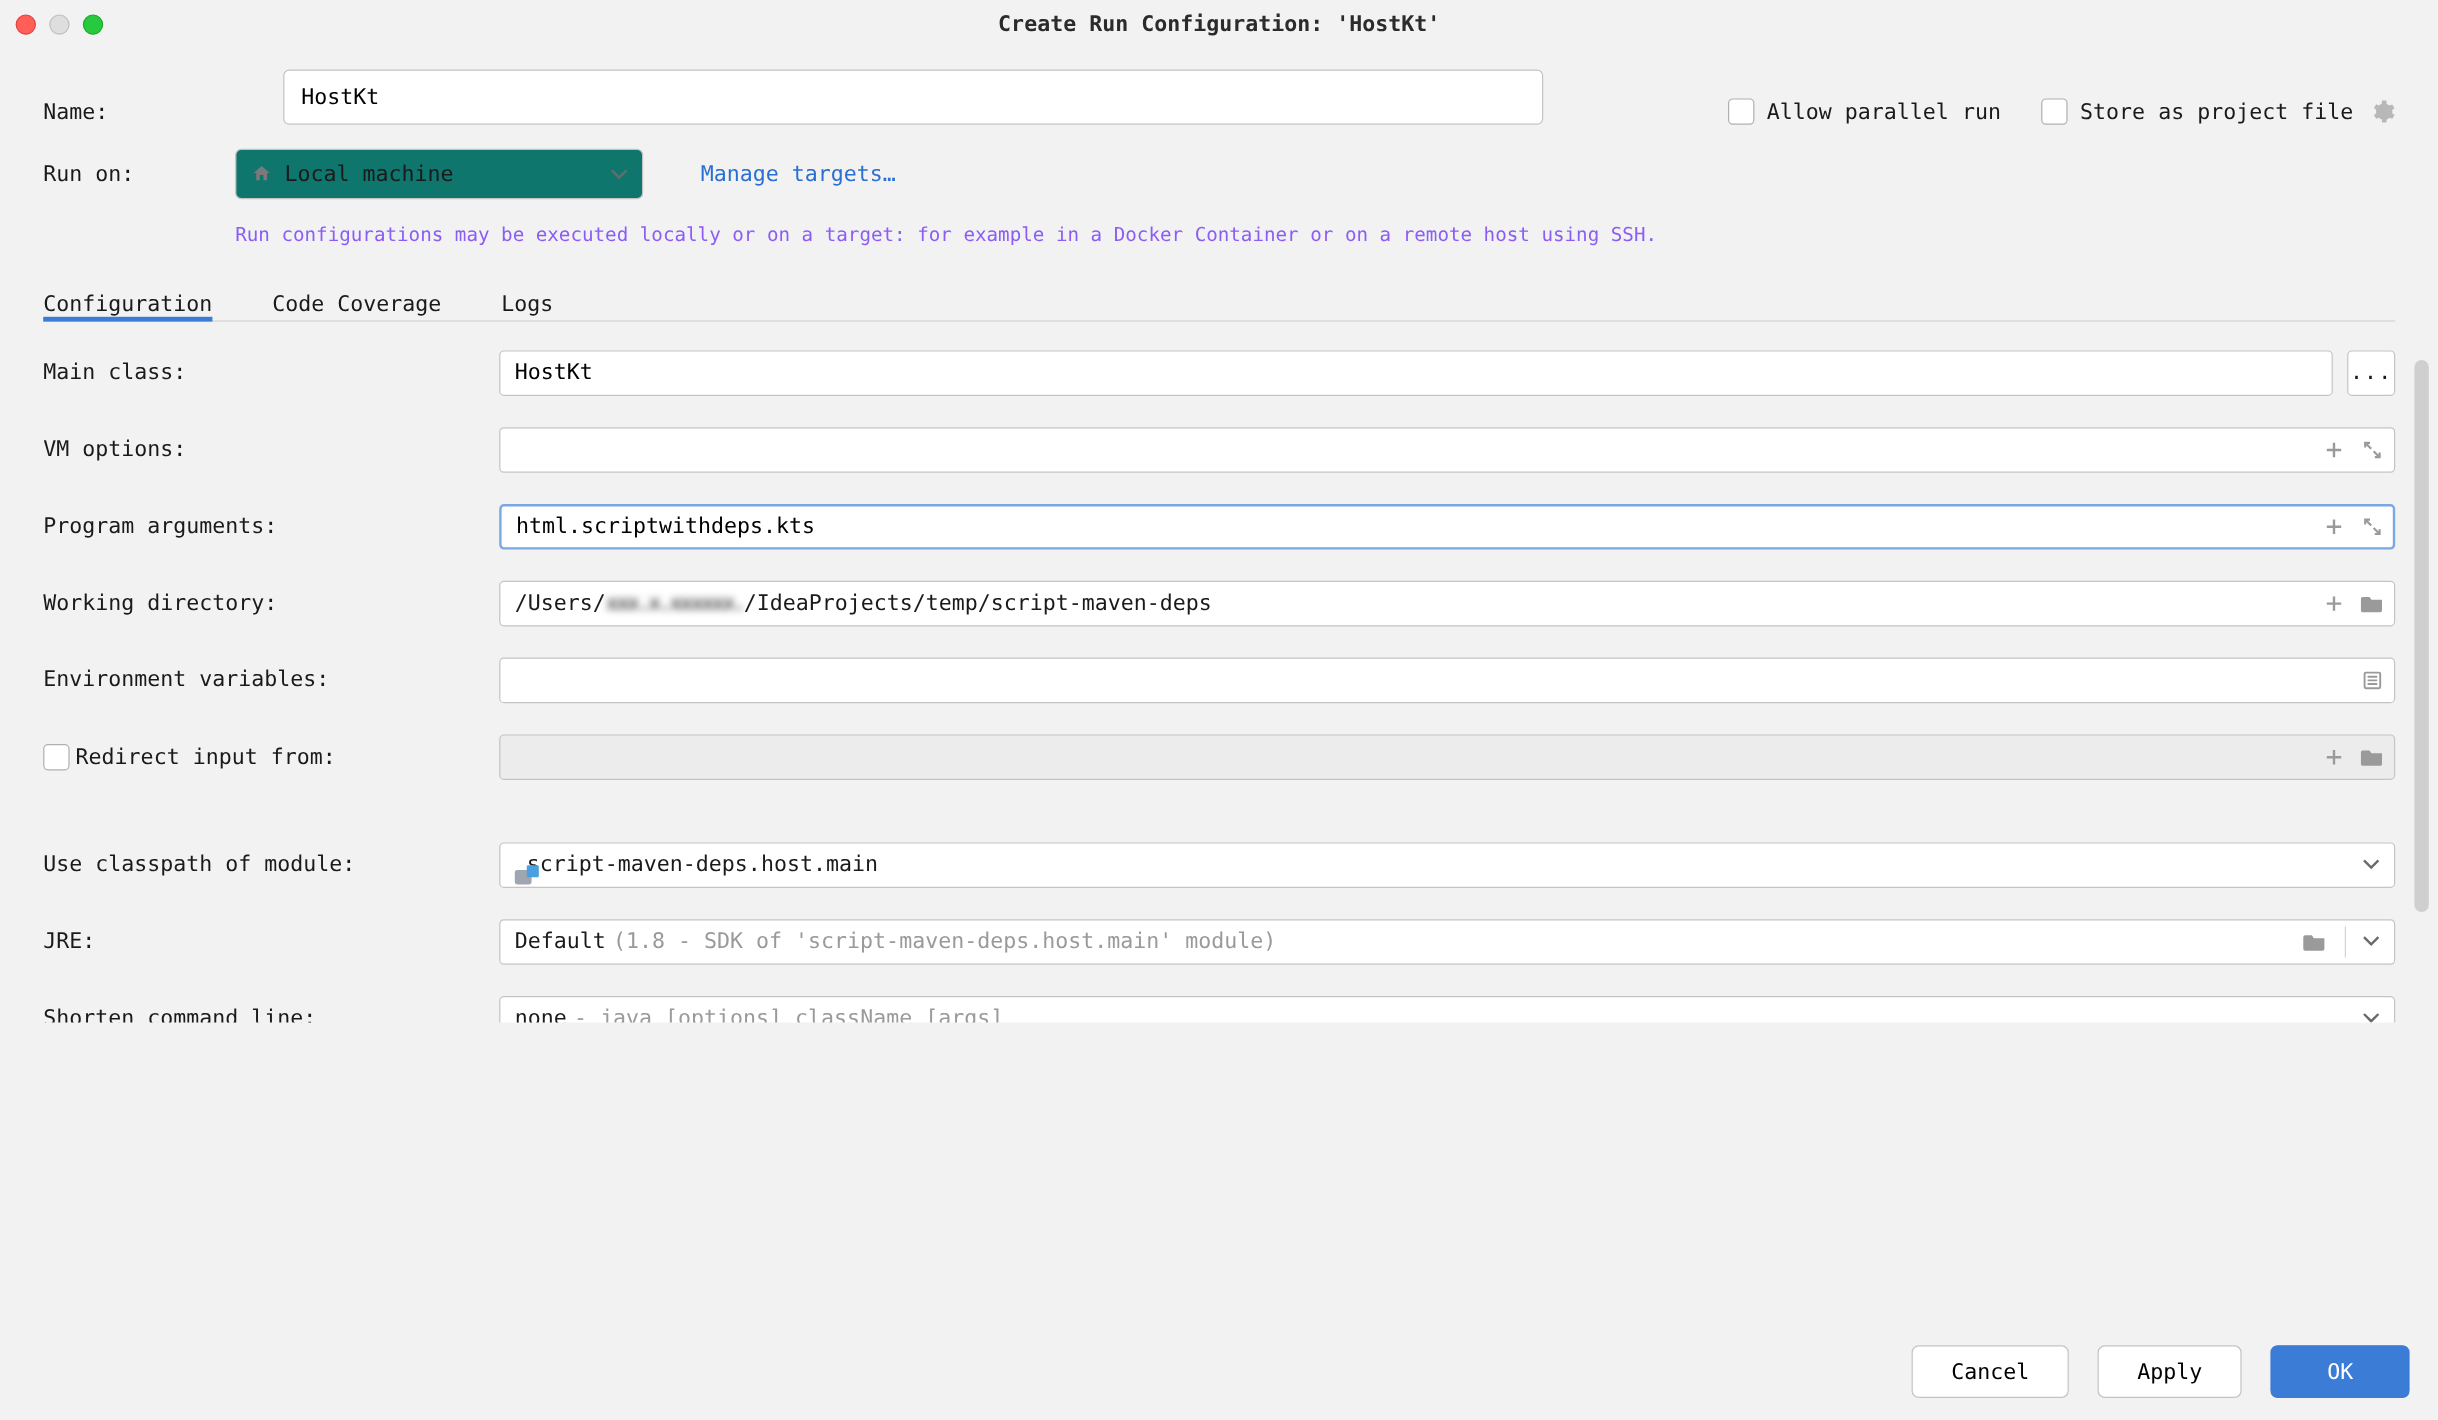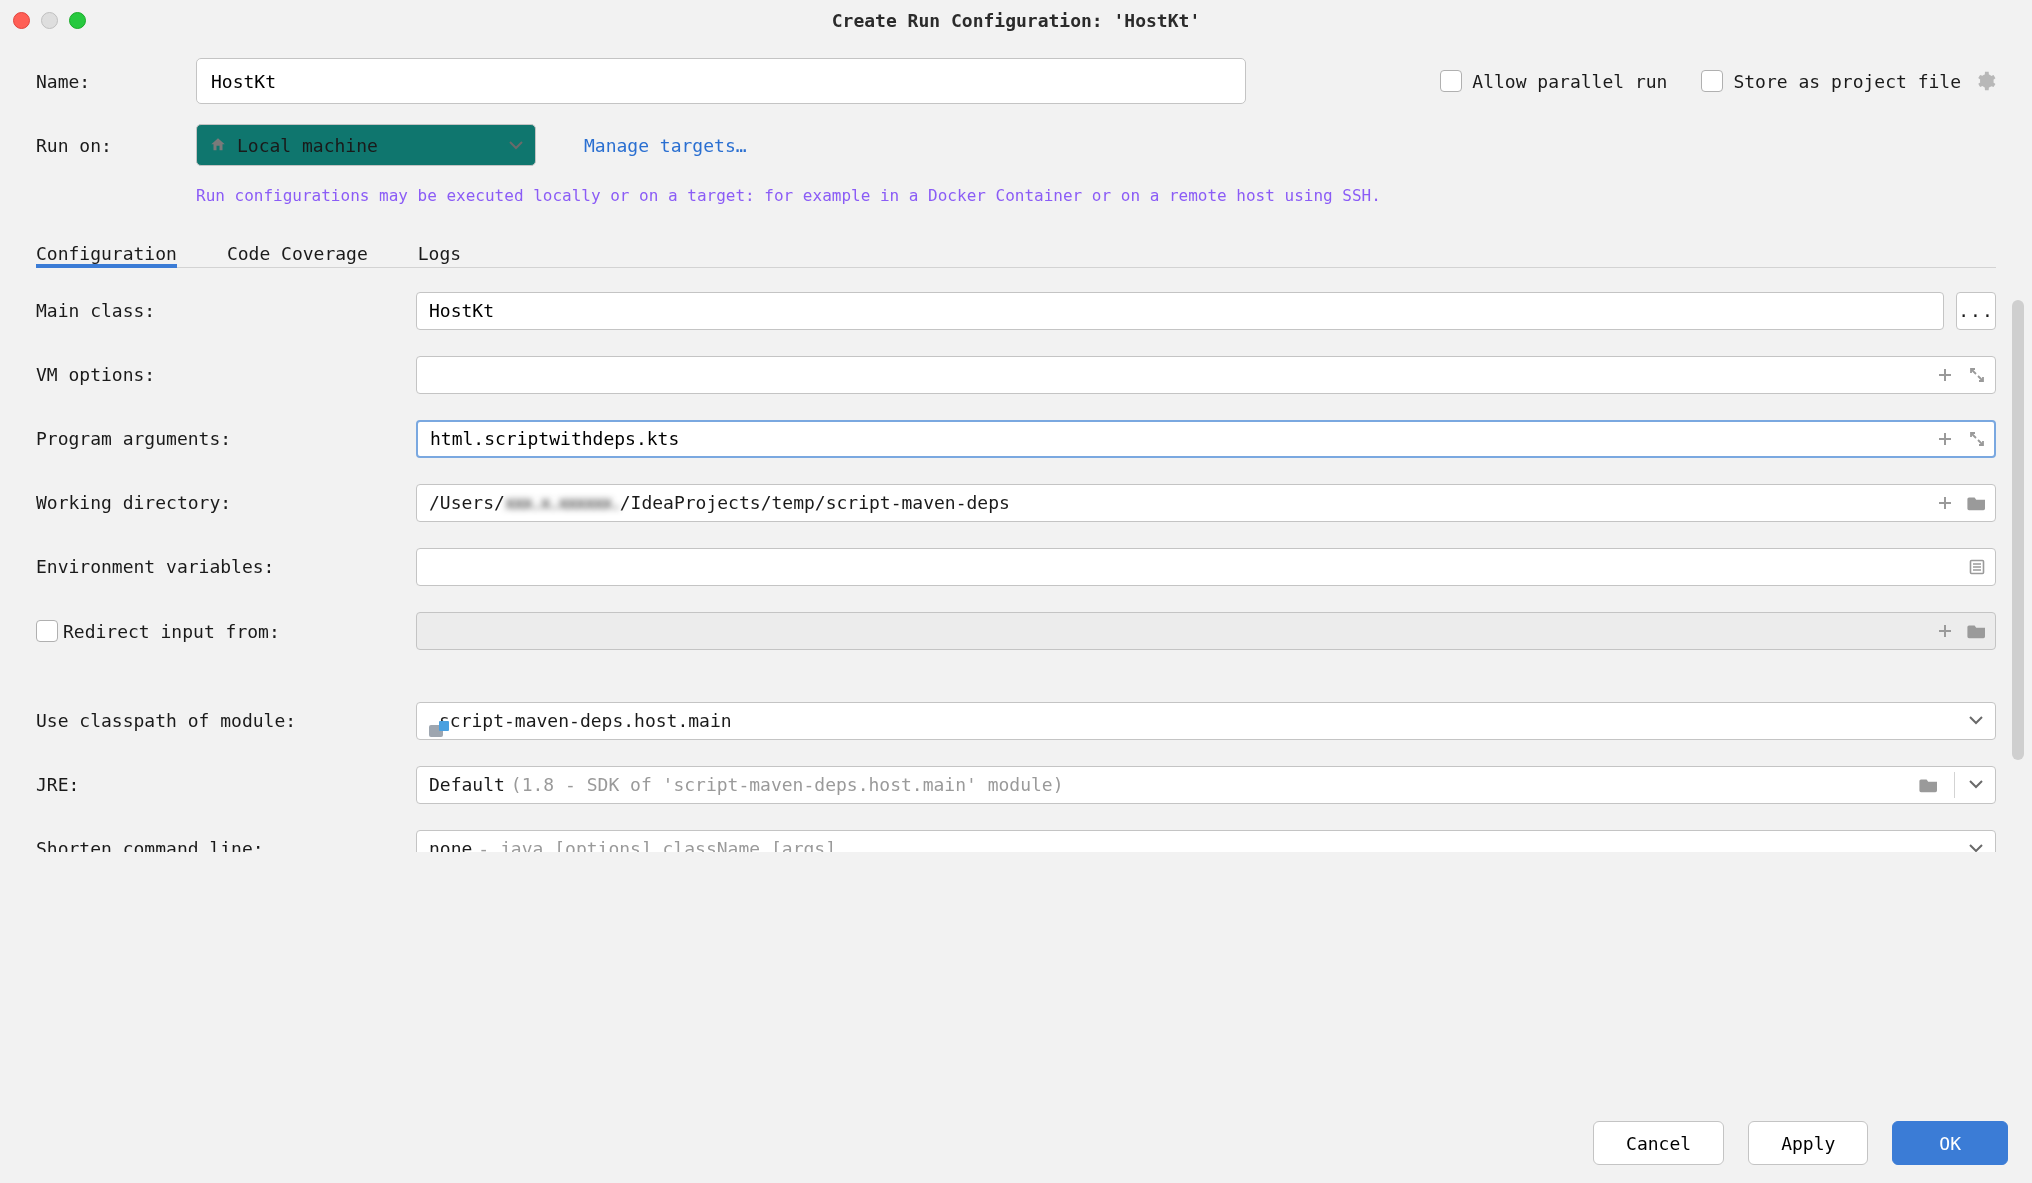--- a/index.html
+++ b/index.html
@@ -36,21 +36,21 @@
   left: 50%;
   transform: translateX(-50%);
   font-weight: 600;
   color: #2b2b2b;
 }
 .content { padding: 18px 36px 0 36px; }
 
 .row { display: flex; align-items: center; margin-bottom: 20px; }
 .label-col { width: 160px; flex-shrink: 0; color: #1a1a1a; }
 
-.name-row { display: flex; align-items: center; }
+.name-row { display: flex; align-items: flex-end; gap: 40px; }
 .name-input {
   width: 1050px;
   height: 46px;
   border: 1px solid #c4c4c4;
   border-radius: 5px;
   background: #fff;
   padding: 0 14px;
   font-family: inherit;
   font-size: 18px;
 }

